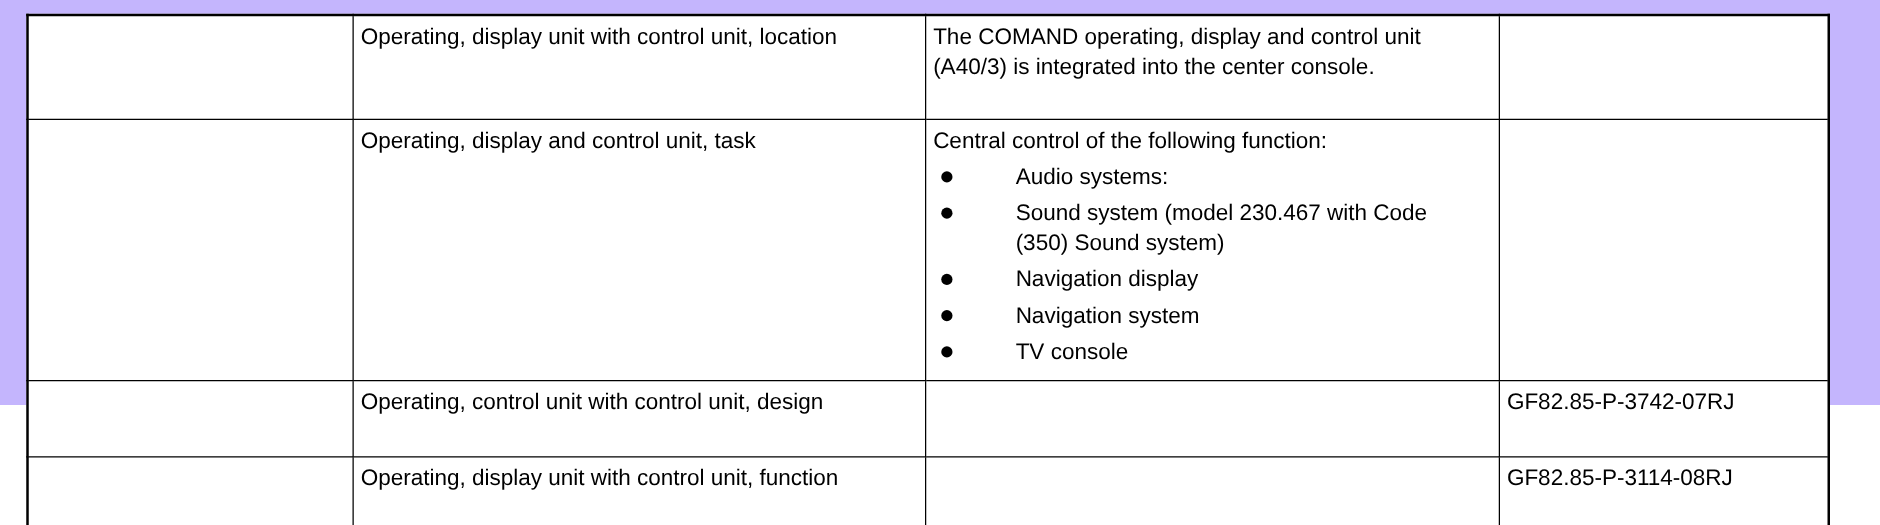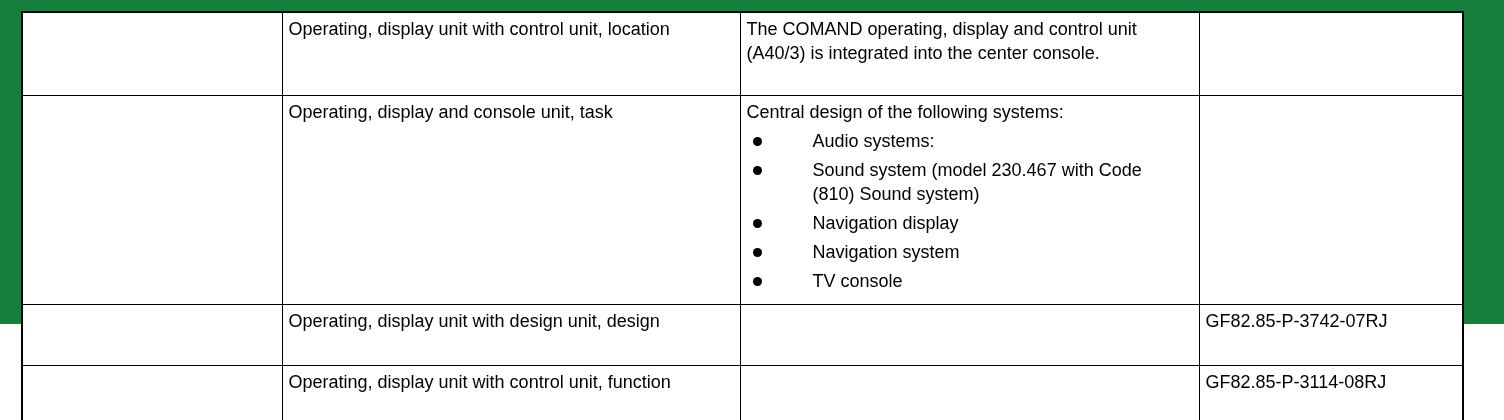--- a/index.html
+++ b/index.html
@@ -11,21 +11,21 @@
     width: 1504px;
     height: 420px;
     font-family: "Liberation Sans", sans-serif;
     color: #000000;
     overflow: hidden;
   }
   .page {
     position: relative;
     width: 1504px;
     height: 324px;
-    background: #15803d;
+    background: #c4b5fd;
   }
   table.spec-table {
     position: absolute;
     left: 21px;
     top: 11px;
     width: 1441px;
     border-collapse: collapse;
     table-layout: fixed;
     background: #ffffff;
   }
@@ -119,32 +119,32 @@
         <td>
           <span class="cell-text"></span>
         </td>
       </tr>
 
       <tr class="row-task">
         <td>
           <span class="empty-cell"></span>
         </td>
         <td>
-          <span class="cell-text">Operating, display and console unit, task</span>
+          <span class="cell-text">Operating, display and control unit, task</span>
         </td>
         <td>
-          <span class="intro-line">Central design of the following systems:</span>
+          <span class="intro-line">Central control of the following function:</span>
           <ul class="bullet-list">
             <li>
               <span class="bullet-dot"></span>
               <span class="bullet-label">Audio systems:</span>
             </li>
             <li>
               <span class="bullet-dot"></span>
-              <span class="bullet-label">Sound system (model 230.467 with Code (810) Sound system)</span>
+              <span class="bullet-label">Sound system (model 230.467 with Code (350) Sound system)</span>
             </li>
             <li>
               <span class="bullet-dot"></span>
               <span class="bullet-label">Navigation display</span>
             </li>
             <li>
               <span class="bullet-dot"></span>
               <span class="bullet-label">Navigation system</span>
             </li>
             <li>
@@ -156,21 +156,21 @@
         <td>
           <span class="cell-text"></span>
         </td>
       </tr>
 
       <tr class="row-design">
         <td>
           <span class="empty-cell"></span>
         </td>
         <td>
-          <span class="cell-text">Operating, display unit with design unit, design</span>
+          <span class="cell-text">Operating, control unit with control unit, design</span>
         </td>
         <td>
           <span class="cell-text"></span>
         </td>
         <td>
           <span class="cell-text">GF82.85-P-3742-07RJ</span>
         </td>
       </tr>
 
       <tr class="row-function">

